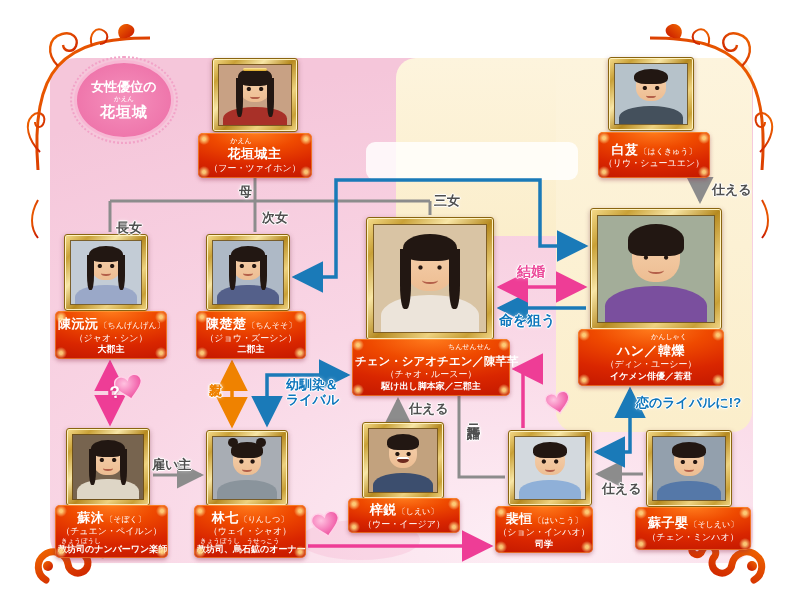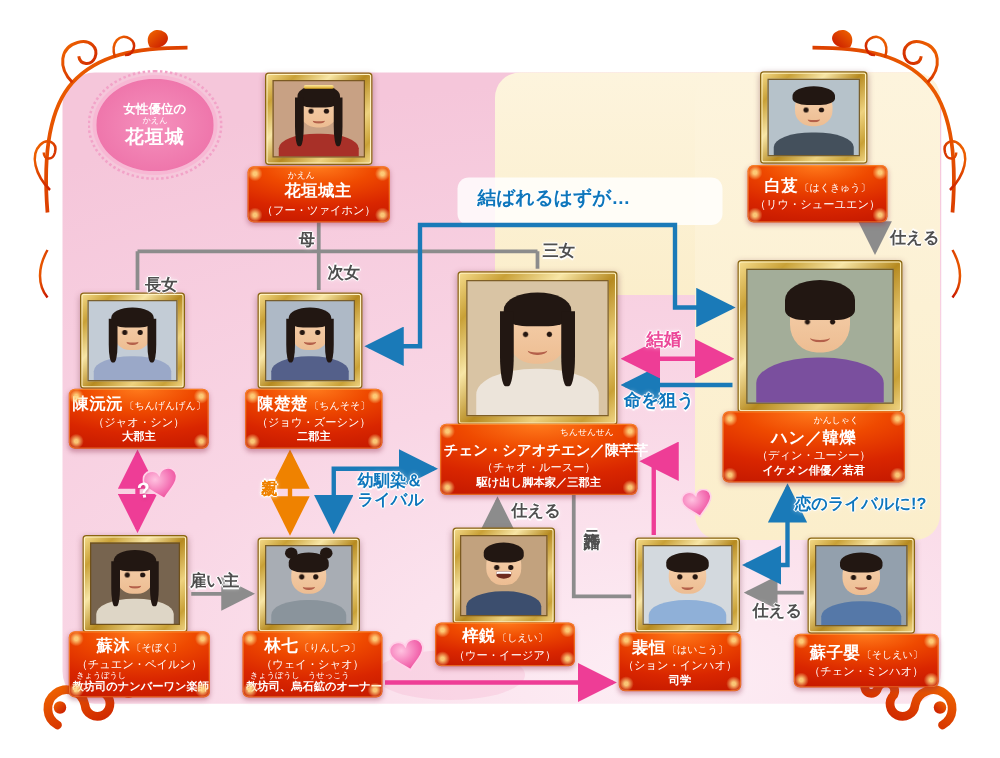--- a/index.html
+++ b/index.html
@@ -66,21 +66,21 @@
   .role{font-size:9px;font-weight:bold;line-height:1.25;white-space:nowrap;}
   .rruby{font-size:6.5px;line-height:1;text-align:left;padding-left:3px;}
   
   .badge{position:absolute;z-index:3;width:94px;height:74px;border-radius:50%;color:#fff;text-align:center;
     display:flex;flex-direction:column;justify-content:center;line-height:1.15;}
   .badge::before{content:"";position:absolute;inset:-7px;border:2px dotted;border-radius:50%;}
   .badge-f{left:74px;top:60px;background:radial-gradient(#f591bd,#ec6ba4);border:3px solid #f7b8d4;}
   .badge-f::before{border-color:#f2a3c8;}
   .badge-m{left:429px;top:60px;background:radial-gradient(#f3ad60,#ec933c);border:3px solid #f8d29a;}
   .badge-m::before{border-color:#f3bd7d;}
-  .b1{font-size:10px;font-weight:bold;}
+  .b1{font-size:13px;font-weight:bold;}
   .bruby{font-size:6.5px;}
   .b2{font-size:15px;font-weight:bold;letter-spacing:1px;}
   
   .lbl{position:absolute;z-index:5;font-weight:bold;font-size:13px;white-space:nowrap;
     text-shadow:0 1px 0 #fff,0 -1px 0 #fff,1px 0 0 #fff,-1px 0 0 #fff,0 0 4px #fff;}
   .lbl.g{color:#4f4f4f;}
   .lbl.b{color:#0e76bc;}
   .lbl.p{color:#ec4899;}
   .lbl.o{color:#ef8200;}
   .vert{writing-mode:vertical-rl;letter-spacing:2px;}
@@ -327,21 +327,20 @@
   </div>
   <div class="plate" style="left:635px;top:507px;width:116px;height:43px;">
     <div class="pname"><span class="nm">蘇子嬰</span><span class="rd">〔そしえい〕</span></div>
     <div class="actor">（チェン・ミンハオ）</div>
   </div>
 
   <div class="lbl g" style="left:239px;top:183px;">母</div>
   <div class="lbl g" style="left:116px;top:219px;">長女</div>
   <div class="lbl g" style="left:262px;top:209px;">次女</div>
   <div class="lbl g" style="left:434px;top:192px;">三女</div>
-  <div class="lbl b" style="left:382px;top:149px;font-size:15px;">結ばれるはずが…</div>
   <div class="lbl g" style="left:712px;top:181px;">仕える</div>
   <div class="lbl p" style="left:517px;top:263px;font-size:14px;">結婚</div>
   <div class="lbl b" style="left:499px;top:312px;font-size:14px;">命を狙う</div>
   <div class="lbl b" style="left:286px;top:376px;">幼馴染＆</div>
   <div class="lbl b" style="left:286px;top:391px;">ライバル</div>
   <div class="lbl o vert" style="left:206px;top:372px;">親友</div>
   <div class="lbl g" style="left:409px;top:400px;">仕える</div>
   <div class="lbl g vert" style="left:464px;top:413px;">元許婚</div>
   <div class="lbl b" style="left:636px;top:394px;">恋のライバルに!?</div>
   <div class="lbl g" style="left:602px;top:480px;">仕える</div>

